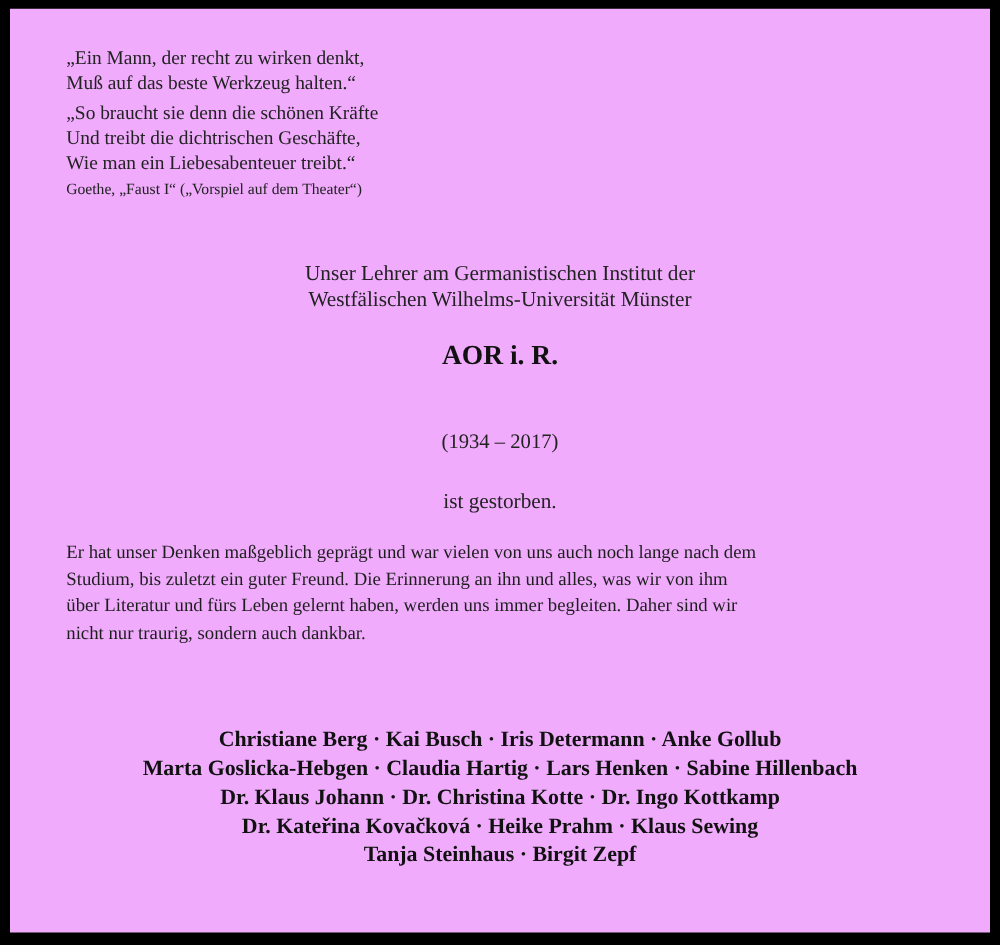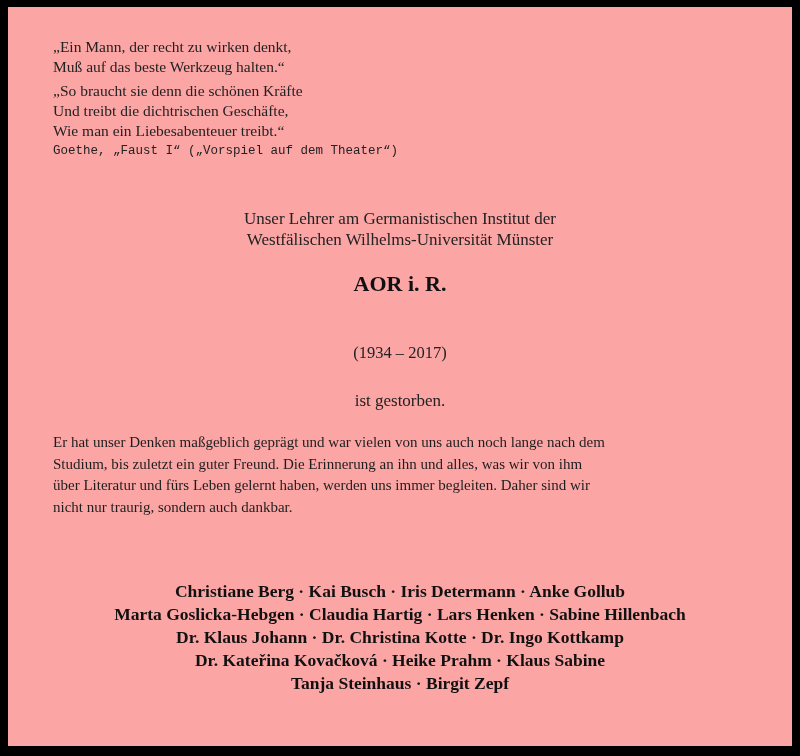--- a/index.html
+++ b/index.html
@@ -2,21 +2,21 @@
 <html><head>
   <meta charset="utf-8">
   <style>
     html, body { margin: 0; padding: 0; }
     body {
       width: 800px; height: 756px; background: #000;
       position: relative; overflow: hidden;
     }
     .page {
       position: absolute; left: 8px; top: 7px; width: 784px; height: 739px;
-      background: #fca5a5; color: #1a1a1a;
+      background: #f0abfc; color: #1a1a1a;
       font-family: "Liberation Serif", "DejaVu Serif", serif;
     }
     .abs { position: absolute; white-space: nowrap; }
     .quote { left: 45px; font-size: 15.5px; line-height: 20px; color: #222; }
     .attrib { left: 45px; font-size: 12.5px; color: #222; }
     .center { left: 0; width: 784px; text-align: center; }
     .intro { font-size: 17px; line-height: 21px; color: #222; }
     .title-small { font-size: 22px; font-weight: 600; color: #111; }
     .name { font-size: 41px; font-weight: 600; color: #0d0d0d; letter-spacing: 0.2px; }
     .years { font-size: 16.5px; color: #222; }
@@ -36,21 +36,21 @@
     <span style="display:block">„Ein Mann, der recht zu wirken denkt,</span>
     <span style="display:block">Muß auf das beste Werkzeug halten.“</span>
   </div>
 
   <div class="abs quote" style="top:74px;">
     <span style="display:block">„So braucht sie denn die schönen Kräfte</span>
     <span style="display:block">Und treibt die dichtrischen Geschäfte,</span>
     <span style="display:block">Wie man ein Liebesabenteuer treibt.“</span>
   </div>
 
-  <div class="abs attrib" style="top:137px;font-family:Liberation Mono, monospace;">Goethe, „Faust I“ („Vorspiel auf dem Theater“)</div>
+  <div class="abs attrib" style="top:137px;">Goethe, „Faust I“ („Vorspiel auf dem Theater“)</div>
 
   <div class="abs center intro" style="top:184px;margin-top:17px;">
     <span style="display:block">Unser Lehrer am Germanistischen Institut der</span>
     <span style="display:block">Westfälischen Wilhelms-Universität Münster</span>
   </div>
 
   <div class="abs center title-small" style="top:264px;">AOR i. R.</div>
 
 
   <div class="abs center years" style="top:336px;">(1934 – 2017)</div>
@@ -62,17 +62,17 @@
     <span class="body-line">Studium, bis zuletzt ein guter Freund. Die Erinnerung an ihn und alles, was wir von ihm</span>
     <span class="body-line">über Literatur und fürs Leben gelernt haben, werden uns immer begleiten. Daher sind wir</span>
     <span class="body-line">nicht nur traurig, sondern auch dankbar.</span>
   </div>
 
 
   <div class="abs center names" style="top:573px;">
     <span class="names-line">Christiane Berg · Kai Busch · Iris Determann · Anke Gollub</span>
     <span class="names-line">Marta Goslicka-Hebgen · Claudia Hartig · Lars Henken · Sabine Hillenbach</span>
     <span class="names-line">Dr. Klaus Johann · Dr. Christina Kotte · Dr. Ingo Kottkamp</span>
-    <span class="names-line">Dr. Kateřina Kovačková · Heike Prahm · Klaus Sabine</span>
+    <span class="names-line">Dr. Kateřina Kovačková · Heike Prahm · Klaus Sewing</span>
     <span class="names-line">Tanja Steinhaus · Birgit Zepf</span>
   </div>
 
 </div>
 
 </body></html>

